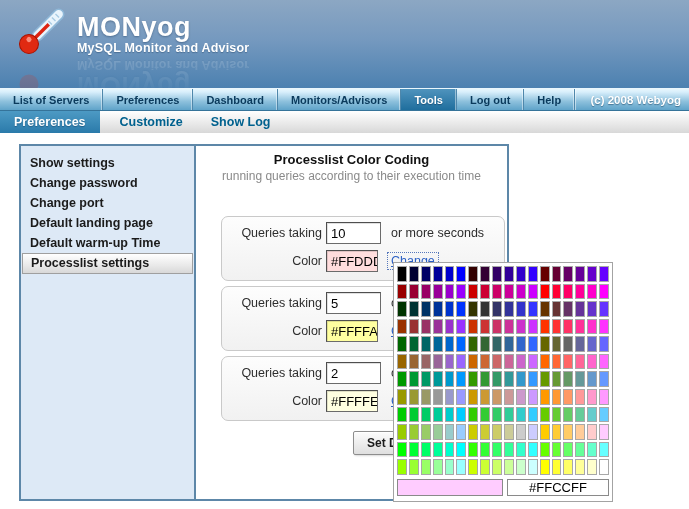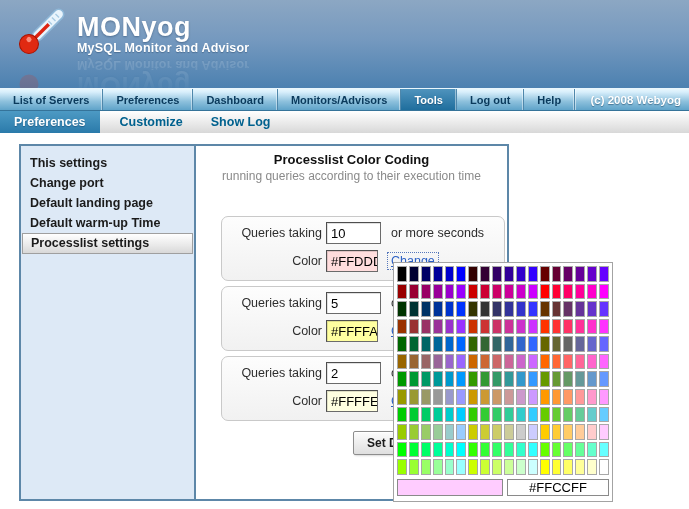--- a/index.html
+++ b/index.html
@@ -139,21 +139,22 @@
   <div class="subnav">
 
   <div class="subnav-item active">Preferences</div>
       <div class="subnav-item">Customize</div>
       <div class="subnav-item">Show Log</div>
     </div>
 
   <div class="content-box">
     <div class="sidebar">
 
-    <div class="side-item">This settings</div>
+    <div class="side-item">Show settings</div>
+        <div class="side-item">Change password</div>
         <div class="side-item">Change port</div>
         <div class="side-item">Default landing page</div>
         <div class="side-item">Default warm-up Time</div>
         <div class="side-item selected">Processlist settings</div>
       </div>
     <div class="main-panel">
       <div class="panel-title">Processlist Color Coding</div>
       <div class="panel-desc">
         <div>running queries according to their execution time</div>
       </div>

